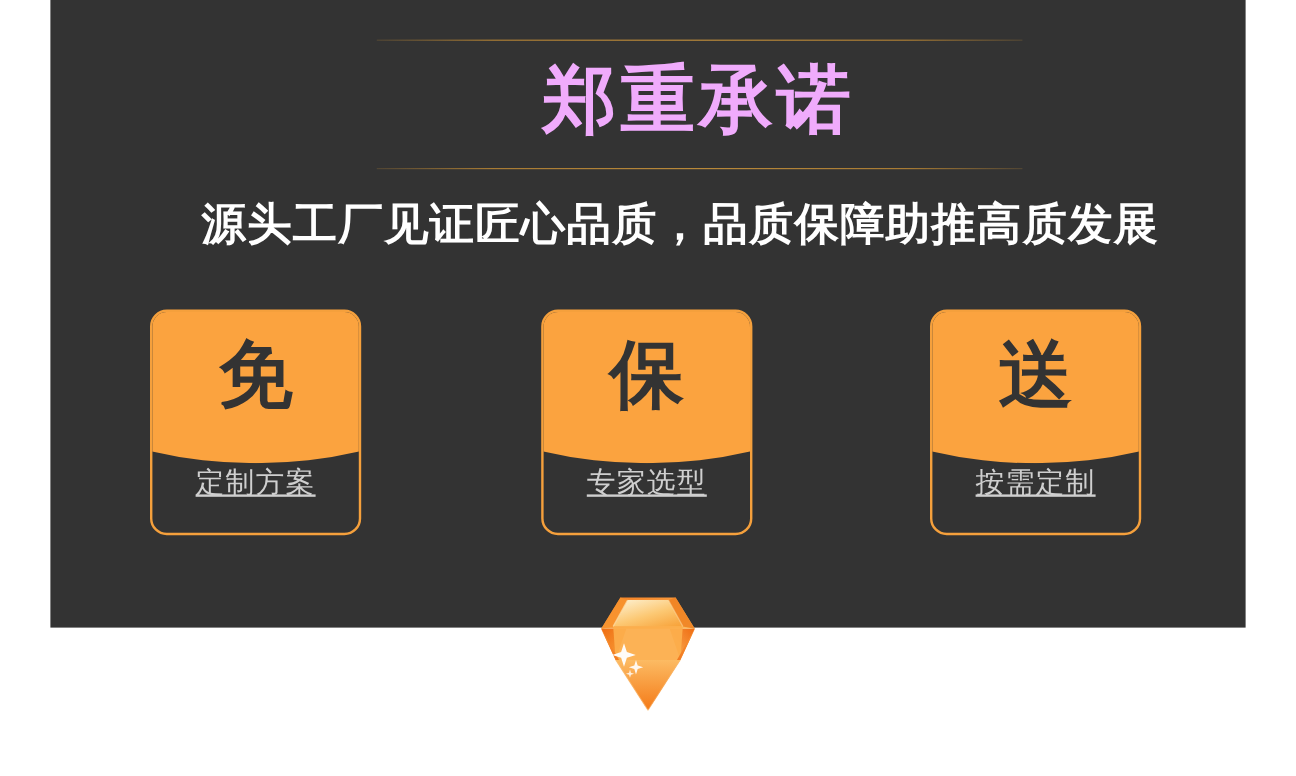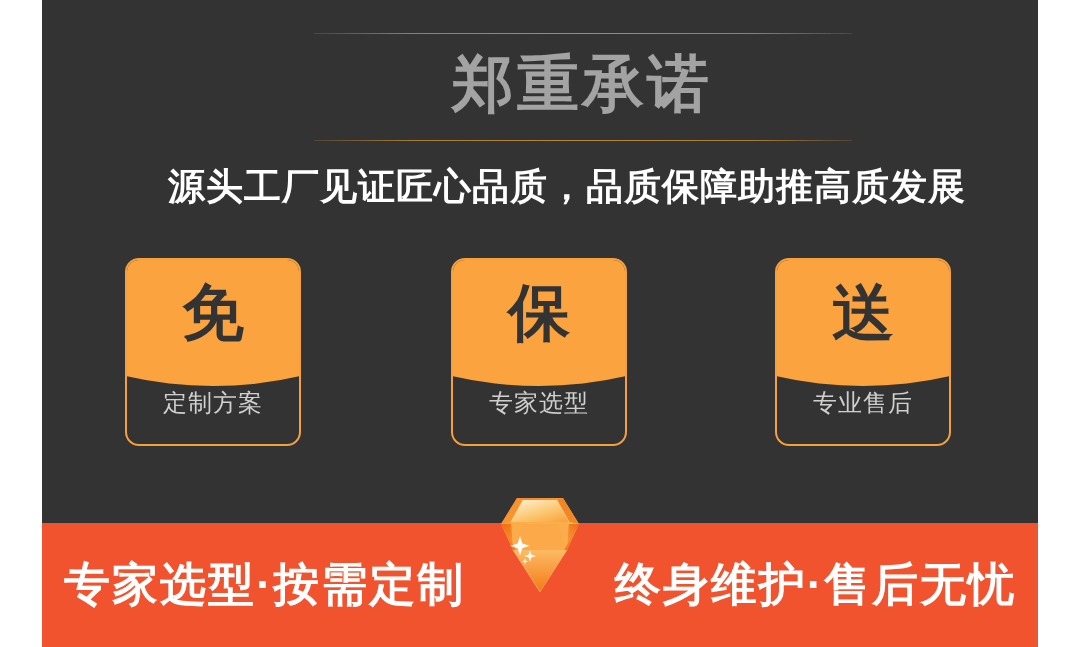--- a/index.html
+++ b/index.html
@@ -41,21 +41,21 @@
   }
   .rule-top { top: 33px; }
   .rule-bottom { top: 140px; }
 
   .main-title {
     position: absolute;
     left: 42px;
     top: 46px;
     width: 996px;
     text-align: center;
-    color: #a3a3a3;
+    color: #f0abfc;
     font-size: 62px;
     line-height: 76px;
     font-weight: bold;
     letter-spacing: 3px;
     font-family: "Liberation Sans", "DejaVu Sans", sans-serif;
     white-space: nowrap;
   }
 
   .subtitle {
     position: absolute;
@@ -123,20 +123,21 @@
     position: absolute;
     left: 0;
     bottom: 26px;
     width: 172px;
     text-align: center;
     font-size: 24px;
     line-height: 30px;
     color: #cfcfcf;
     letter-spacing: 1px;
     z-index: 2;
+    text-decoration: underline;
   }
 
   
   .bottom-band {
     position: absolute;
     left: 42px;
     top: 523px;
     width: 996px;
     height: 124px;
     background: #f1532e;
@@ -191,28 +192,24 @@
 
     <div class="card card-2">
       <div class="card-top"></div>
       <div class="card-glyph">保</div>
       <div class="card-label">专家选型</div>
     </div>
 
     <div class="card card-3">
       <div class="card-top"></div>
       <div class="card-glyph">送</div>
-      <div class="card-label">专业售后</div>
+      <div class="card-label">按需定制</div>
     </div>
   </div>
 
-  <div class="bottom-band">
-    <div class="band-text band-text-left">专家选型·按需定制</div>
-    <div class="band-text band-text-right">终身维护·售后无忧</div>
-  </div>
 
   <div class="gem">
     <svg width="102" height="104" viewBox="0 0 102 104" xmlns="http://www.w3.org/2000/svg">
       <defs>
         <linearGradient id="gTopL" x1="0" y1="0" x2="1" y2="1">
           <stop offset="0" stop-color="#f57c1f"></stop>
           <stop offset="1" stop-color="#fbbf62"></stop>
         </linearGradient>
         <linearGradient id="gCrown" x1="0" y1="0" x2="0" y2="1">
           <stop offset="0" stop-color="#fde6bc"></stop>

